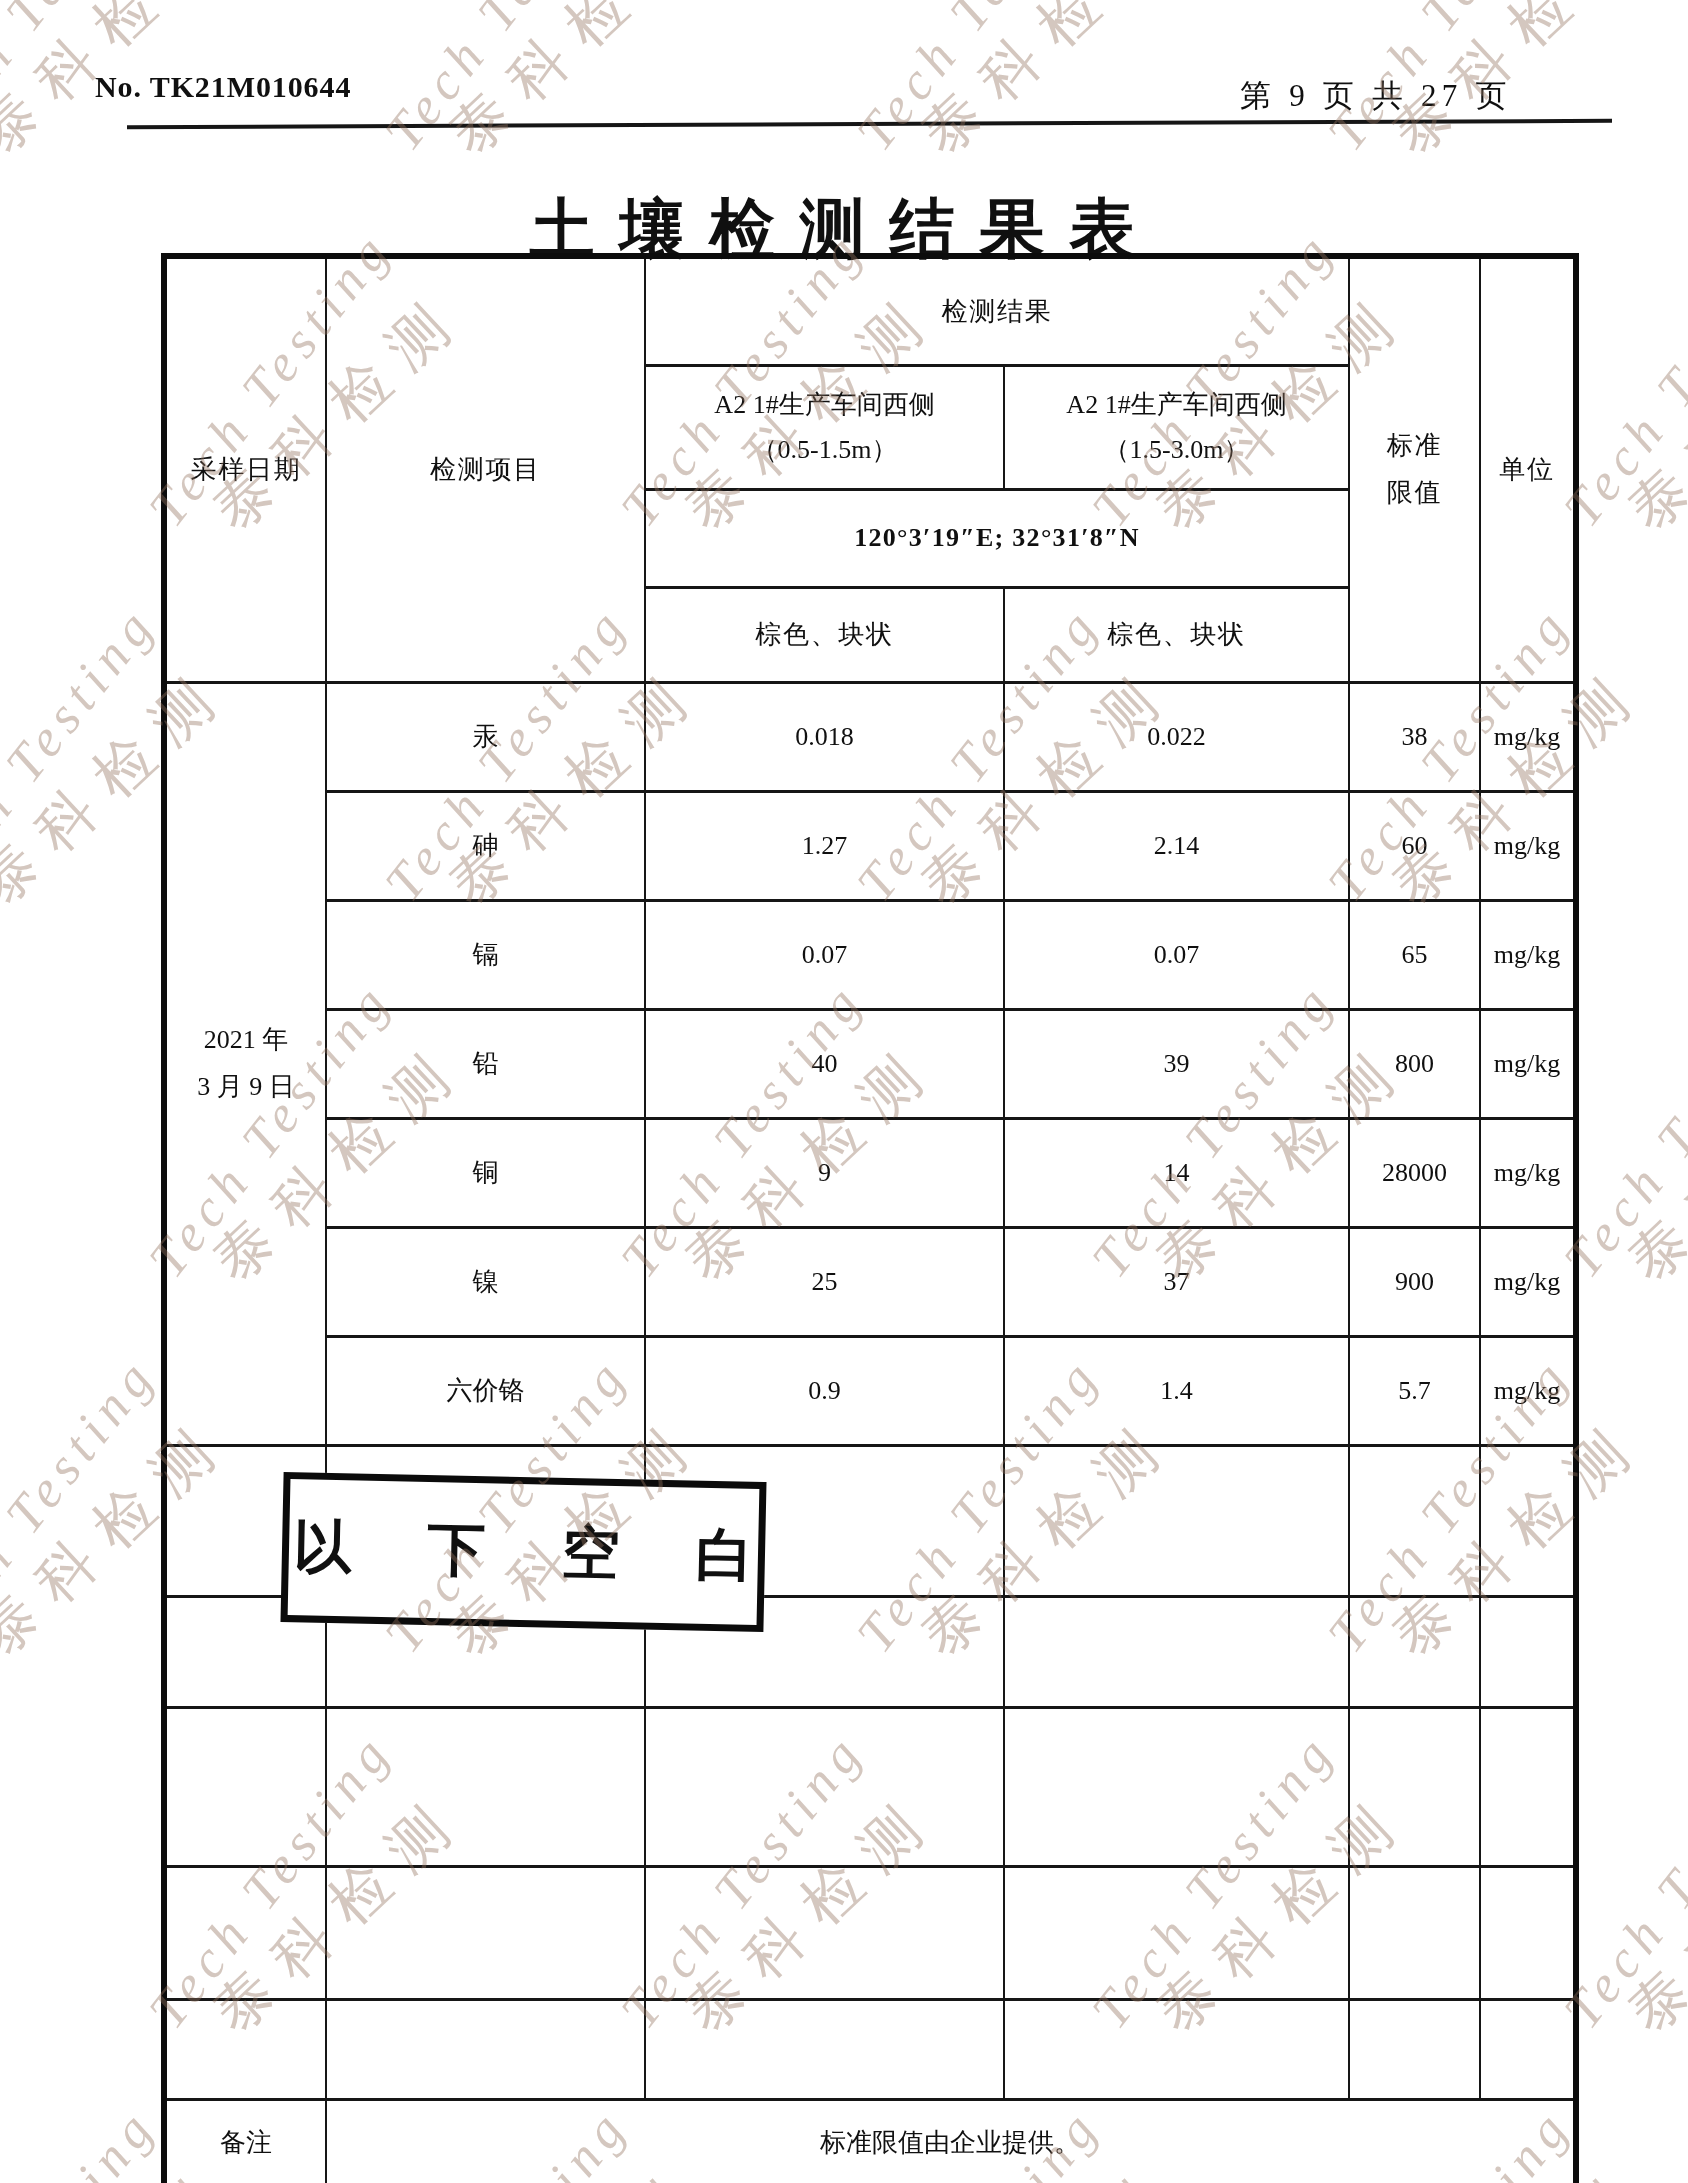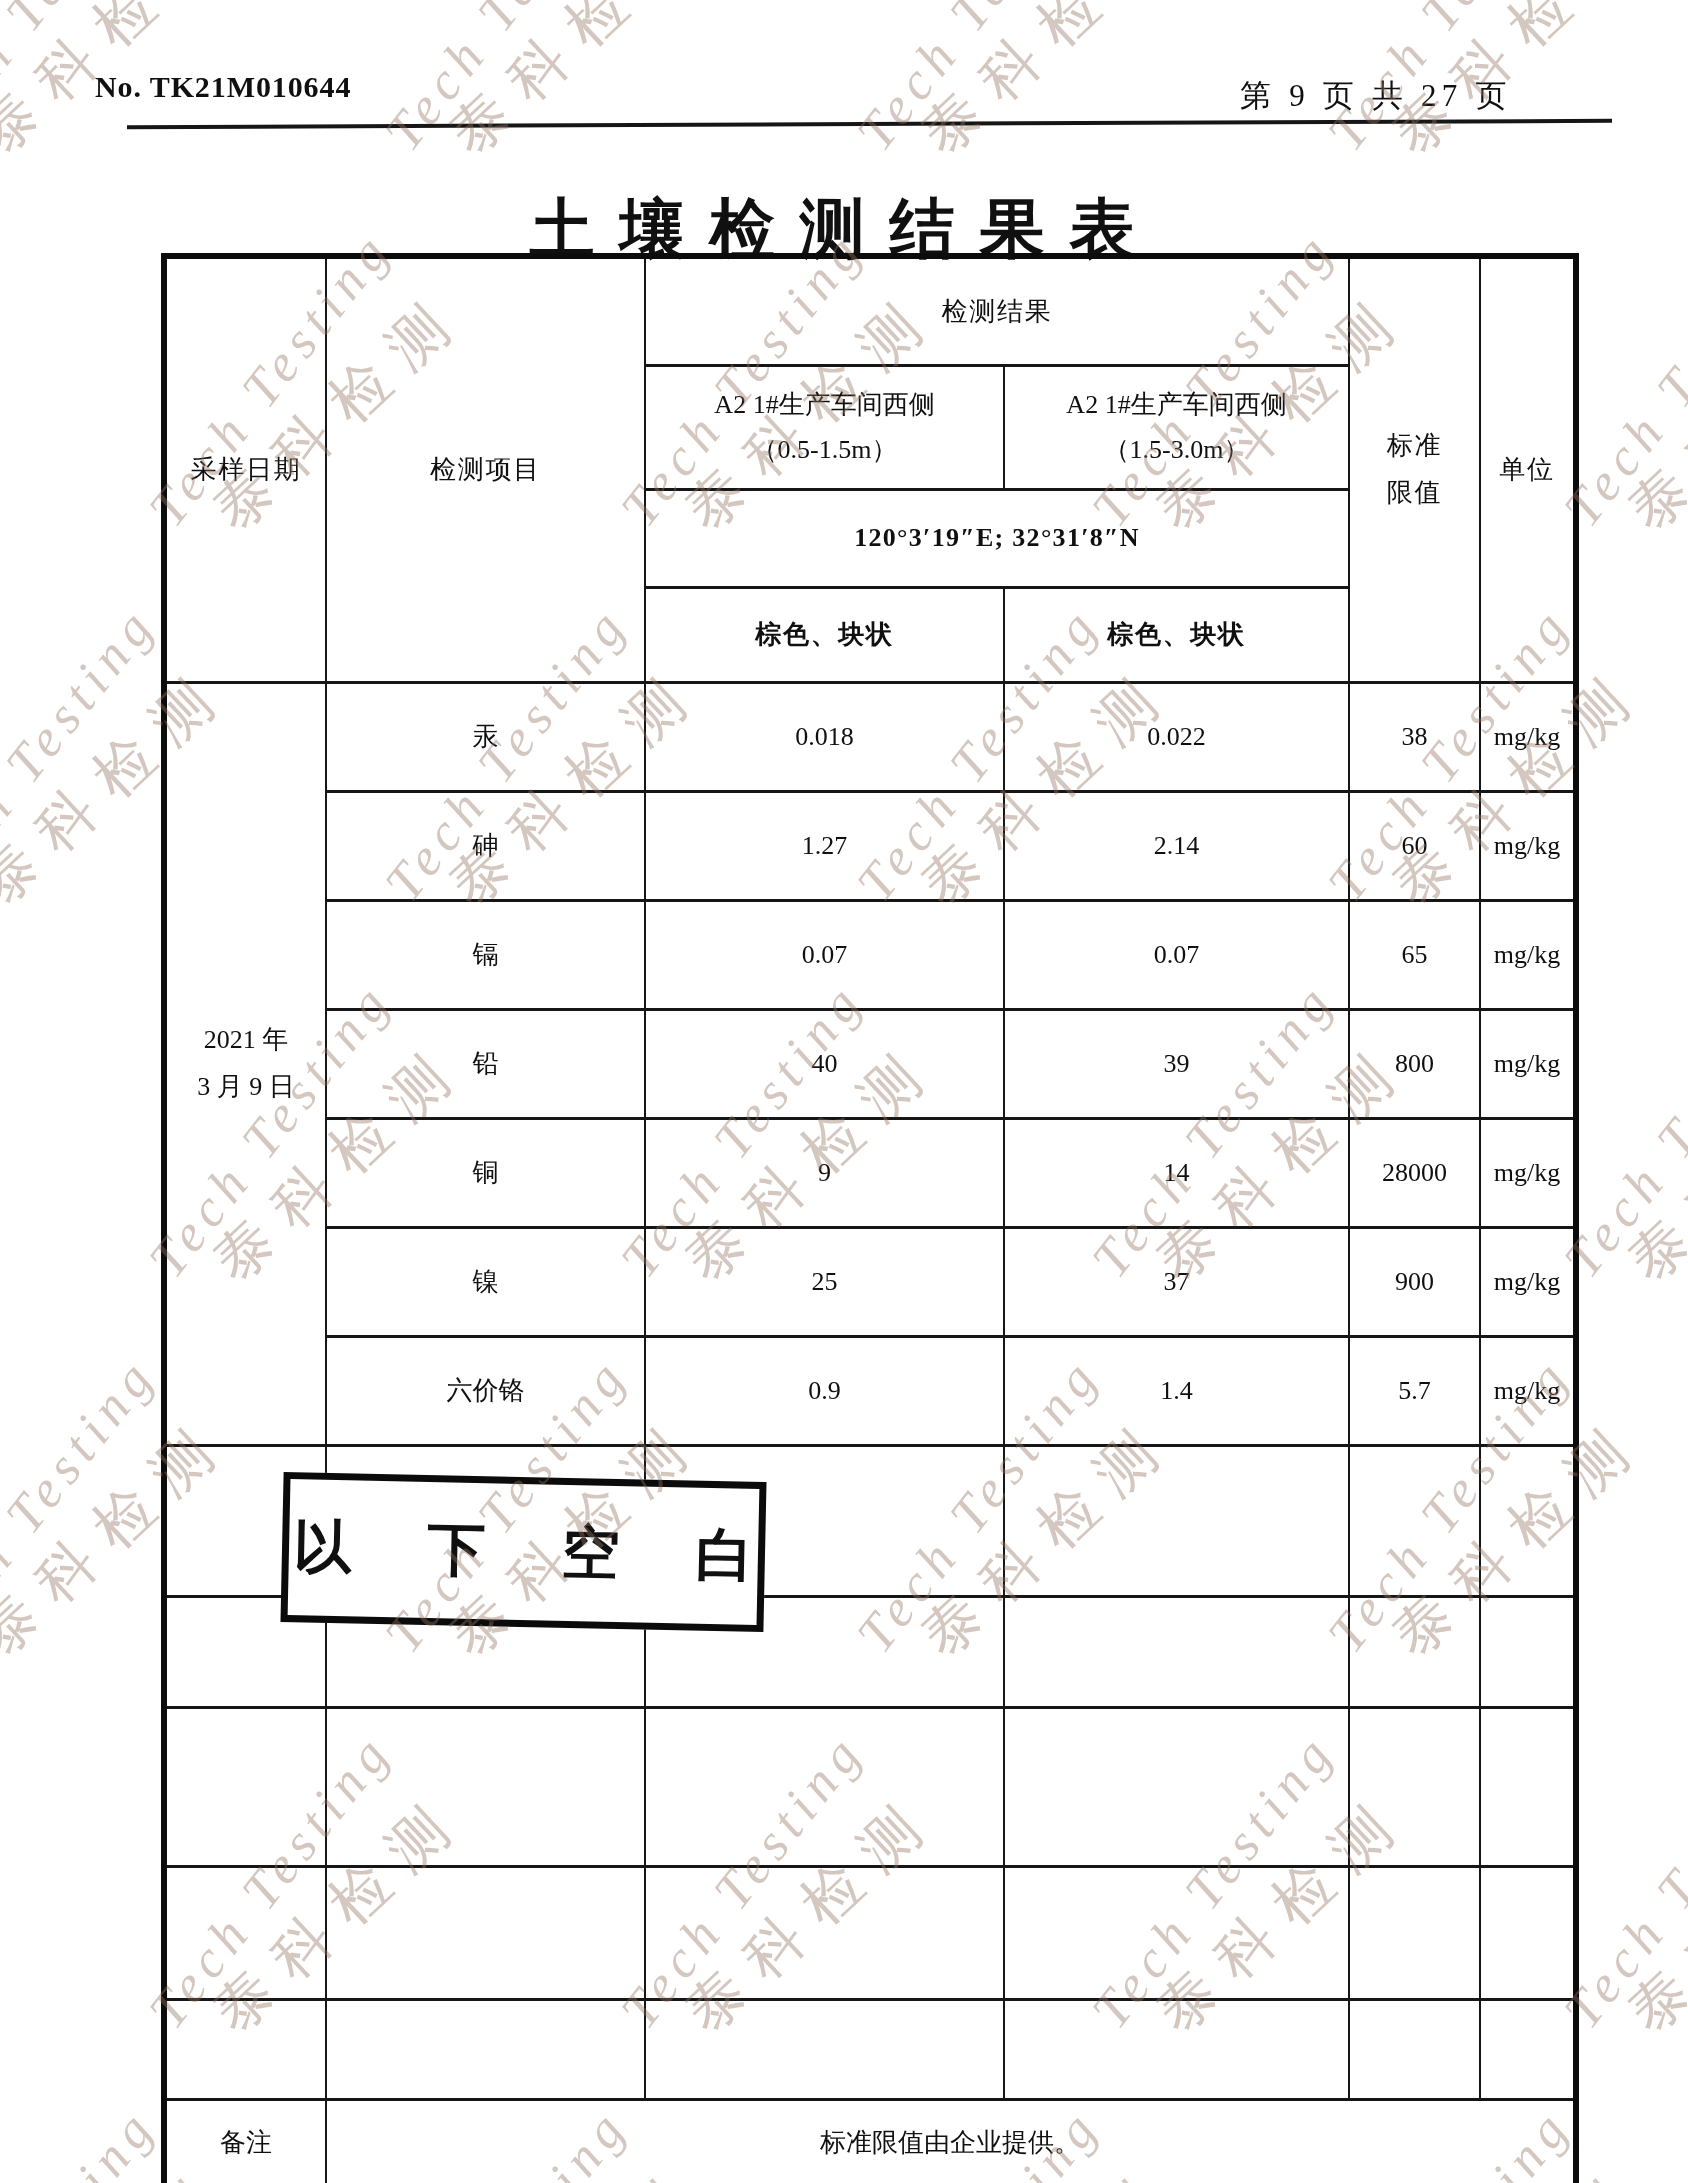--- a/index.html
+++ b/index.html
@@ -16,21 +16,21 @@
   .title   { position:absolute; left:0; top:141px; width:100%; text-align:center;
              font-family:"Liberation Sans","DejaVu Sans",sans-serif; font-weight:700;
              font-size:65px; letter-spacing:25px; }
 
   
   table.results { position:absolute; left:161px; top:253px; width:1411px;
                   border-collapse:collapse; table-layout:fixed;
                   border:6.1px solid #0c0c0c; border-bottom-width:13px; }
   table.results td { border:2.6px solid #161616; border-top-width:3.9px; border-bottom-width:3.9px;
                      text-align:center; vertical-align:middle; font-size:26px; padding:0; }
-  tr.h-a { height:109px; } tr.h-b { height:124px; } tr.h-c { height:98px; } tr.h-d { height:95px;font-weight:bold; }
+  tr.h-a { height:109px; } tr.h-b { height:124px; } tr.h-c { height:98px; } tr.h-d { height:95px; }
   tr.dr  { height:109px; }
   tr.e1 { height:151px; } tr.e2 { height:111px; } tr.e3 { height:159px; } tr.e4 { height:133px; } tr.e5 { height:100px; }
   tr.remark { height:92px; }
   .pre { white-space:pre-line; line-height:1.8; }
   .site { font-weight:400; line-height:1.75; font-size:26px; }
   .coords { font-weight:600; font-size:27.5px; letter-spacing:1.3px; }
   .desc { font-size:26px; letter-spacing:1.7px; }
   .val { font-size:26px; }
   .unit-val { font-size:26px; }
   .hdr { font-size:26px; letter-spacing:1.7px; }

